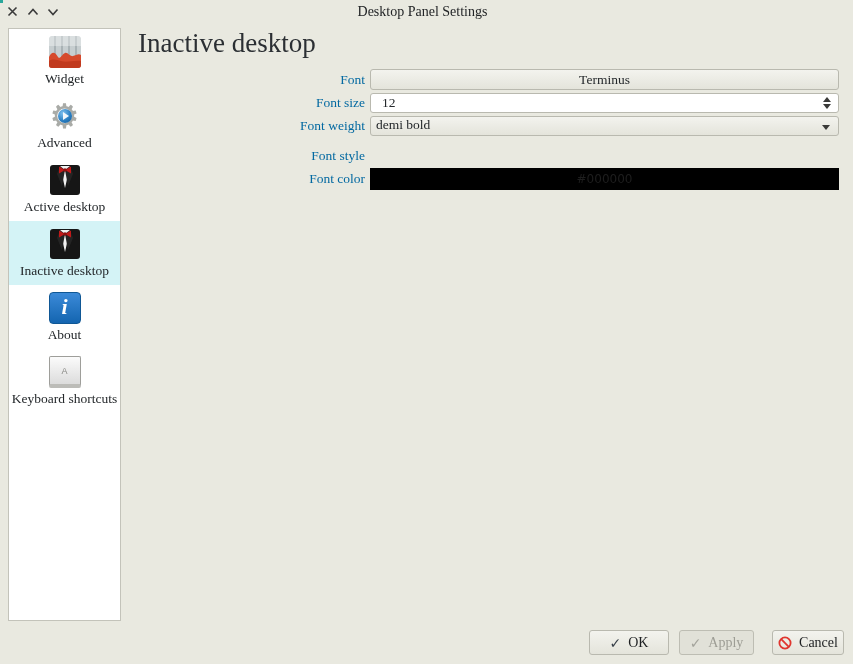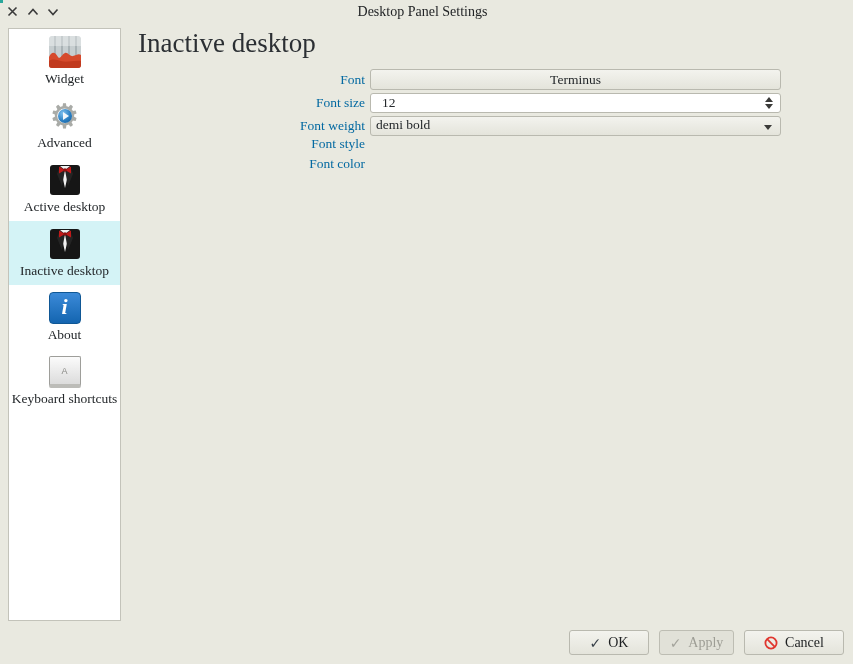--- a/index.html
+++ b/index.html
@@ -46,21 +46,21 @@
   .key-icon { background:linear-gradient(#fbfbfb,#dcdcdc); border:1px solid #9e9e9a; border-bottom:4px solid #bcbcb8; border-radius:2px;
     display:flex; align-items:center; justify-content:center; }
   .key-letter { font-size:9px; color:#8a8a86; font-family:"Liberation Sans",sans-serif; }
 
   
   .heading { position:absolute; left:138px; top:28px; font-size:27px; color:#2b2f33; }
 
   .form { position:absolute; left:138px; top:69px; width:706px; }
   .form-row { display:flex; align-items:center; margin-bottom:3px; }
   .form-label { width:232px; text-align:right; padding-right:5px; font-size:13.5px; color:#0369a1; white-space:nowrap; }
-  .field-area { width:411px;border-radius:7px; }
+  .field-area { width:469px;border-radius:7px; }
 
   .btn-face { background:linear-gradient(#f3f3ee,#e4e4db); border:1px solid #b9b9af; border-radius:3px; }
 
   .font-button { height:21px; display:flex; align-items:center; justify-content:center; font-size:13.5px; color:#24282b; cursor:default; }
 
   .spinbox { height:20px; background:#ffffff; border:1px solid #b9b9af; border-radius:3px; display:flex; align-items:stretch; }
   .spin-input { flex:1; border:none; outline:none; background:transparent; font-family:"Liberation Serif","DejaVu Serif",serif; font-size:13.5px; color:#24282b; padding:0 0 0 11px; }
   .spin-buttons { width:22px; display:flex; flex-direction:column; align-items:center; justify-content:center; gap:2px; cursor:default; }
   .tri-up { width:0; height:0; border-left:4px solid transparent; border-right:4px solid transparent; border-bottom:5px solid #3a3a38; }
   .tri-down { width:0; height:0; border-left:4px solid transparent; border-right:4px solid transparent; border-top:5px solid #3a3a38; }
@@ -72,21 +72,21 @@
   .swatch-text { font-family:"DejaVu Sans",sans-serif; font-size:12px; color:#1e1e1e; }
 
   
   .footer { position:absolute; top:630px; left:0; right:9px; display:flex; justify-content:flex-end; gap:10px; }
   .dlg-btn { height:25px; display:flex; align-items:center; justify-content:center; gap:7px;
     font-size:14px; color:#1d1f21; cursor:default; }
   .dlg-btn .check { color:#39414a; font-family:"DejaVu Sans",sans-serif; font-size:14px; }
   .btn-ok { width:80px; }
   .btn-apply { width:75px; background:#e1e1d8; border:1px solid #bdbdb3; border-radius:3px; color:#9d9d95; }
   .btn-apply .check { color:#a4a49c; }
-  .btn-cancel { width:100px; }
+  .btn-cancel { width:72px;margin-left:8px; }
   .no-sign { width:14px; height:14px; display:block; }
 </style>
 </head>
 <body>
 
 <div class="window">
 
   <div class="corner-dot"></div>
 
   <div class="titlebar">
@@ -203,36 +203,41 @@
         <div class="spinbox">
           <input class="spin-input" value="12" style="">
           <div class="spin-buttons">
             <span class="tri-up"></span>
             <span class="tri-down"></span>
           </div>
         </div>
       </div>
     </div>
 
-    <div class="form-row" style="margin-bottom:0;">
+    <div class="form-row" style="margin-bottom:12px;">
       <div class="form-label">Font weight</div>
       <div class="field-area">
         <div class="dropdown btn-face">
           <span>demi bold</span>
           <span class="dd-arrow"></span>
         </div>
       </div>
     </div>
 
     <div class="form-row" style="margin-bottom:4px;">
       <div class="form-label">Font style</div>
     </div>
 
     <div class="form-row">
       <div class="form-label">Font color</div>
+      <div class="field-area">
+        <div class="color-swatch">
+          <span class="swatch-text">#000000</span>
+        </div>
+      </div>
     </div>
 
   </div>
 
   <div class="footer">
     <div class="dlg-btn btn-ok btn-face">
       <span class="check">✓</span>
       <span>OK</span>
     </div>
     <div class="dlg-btn btn-apply">

